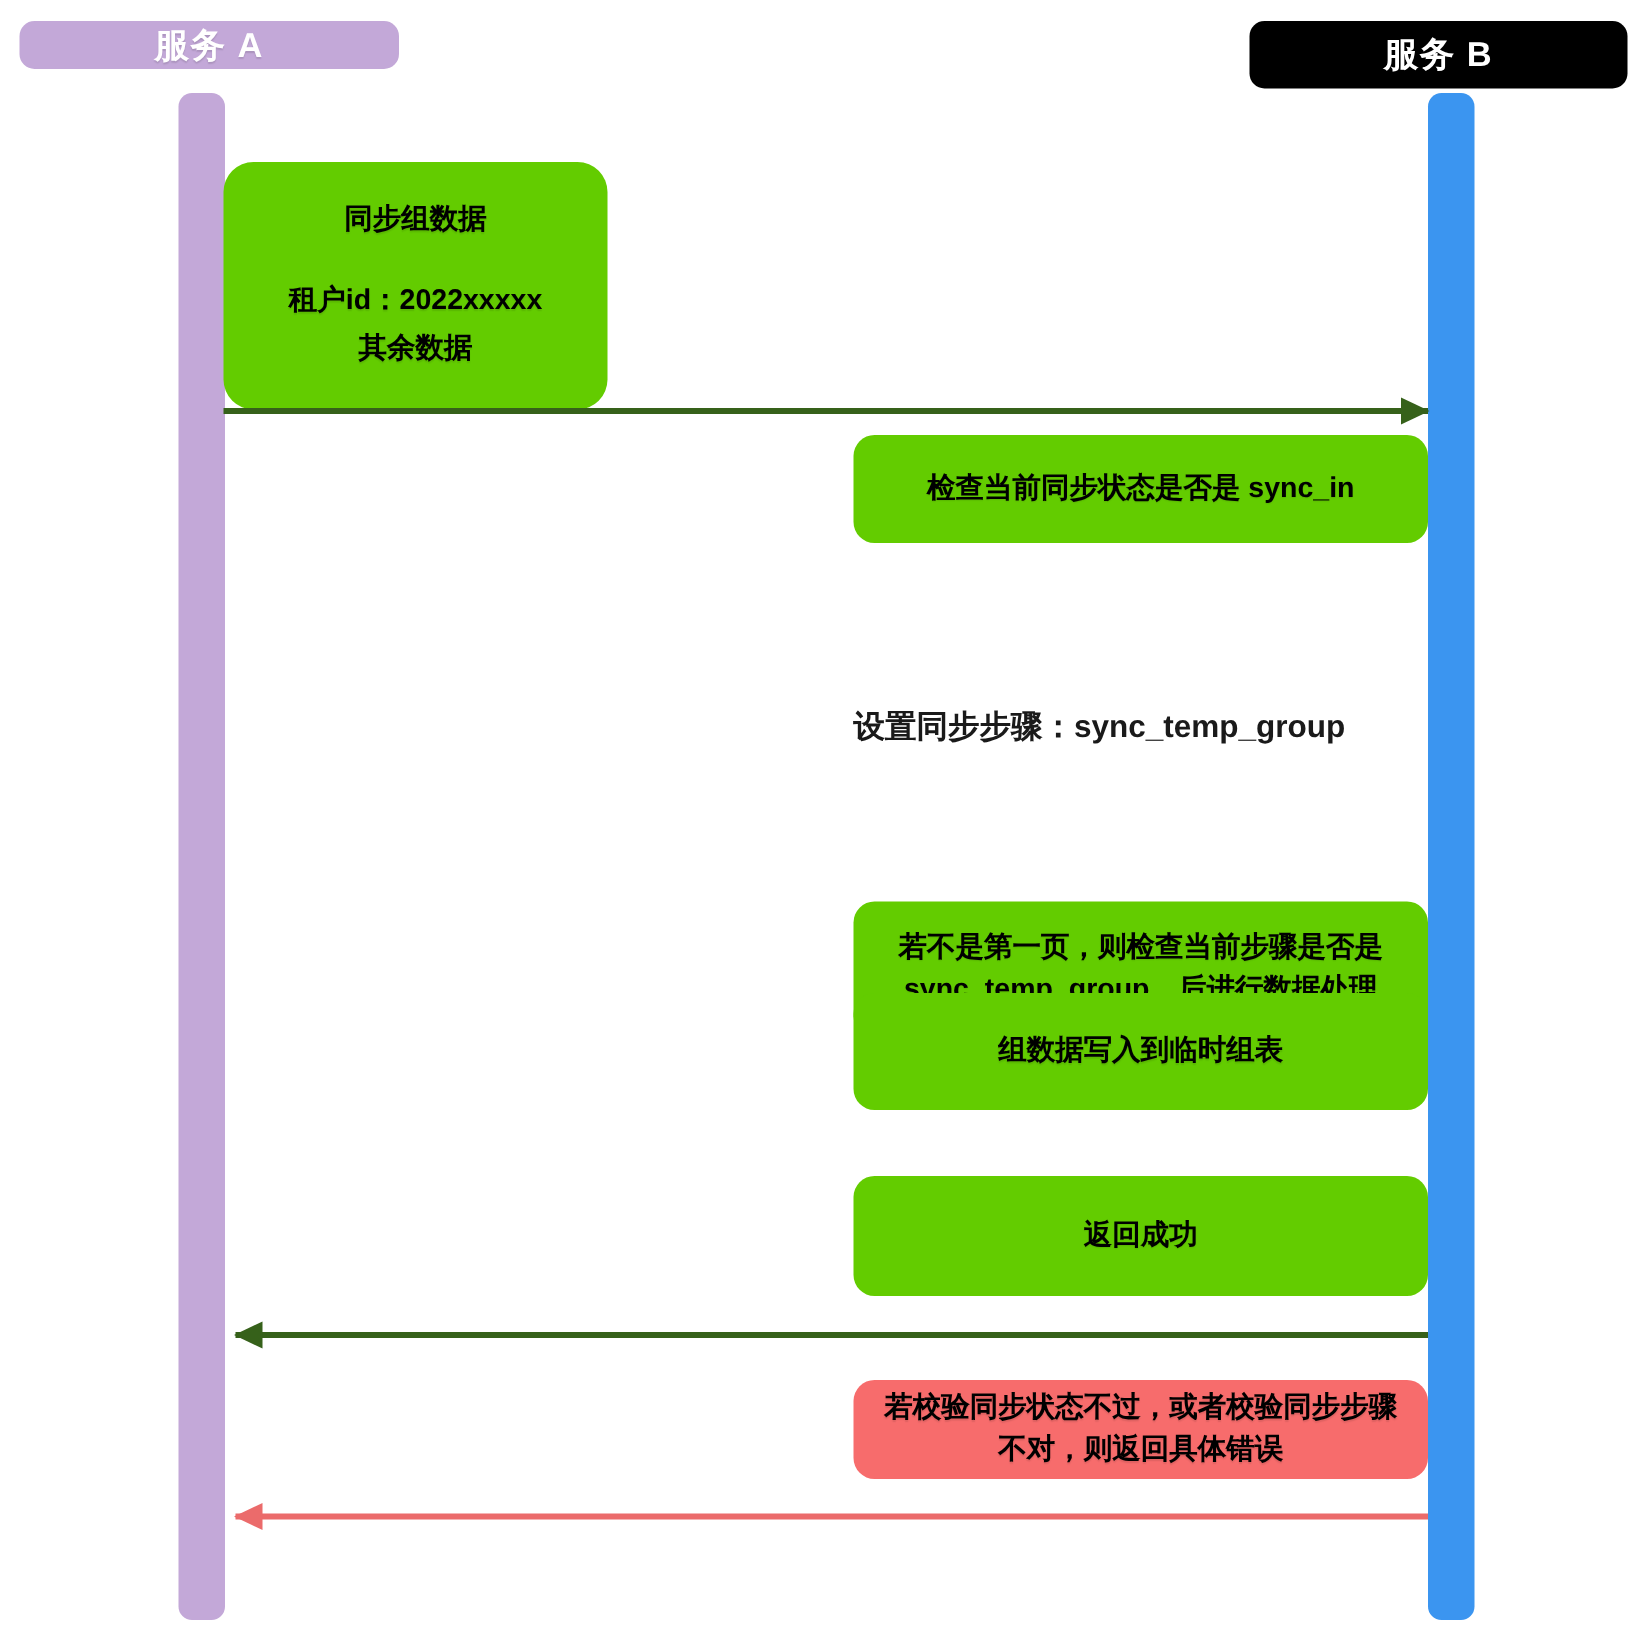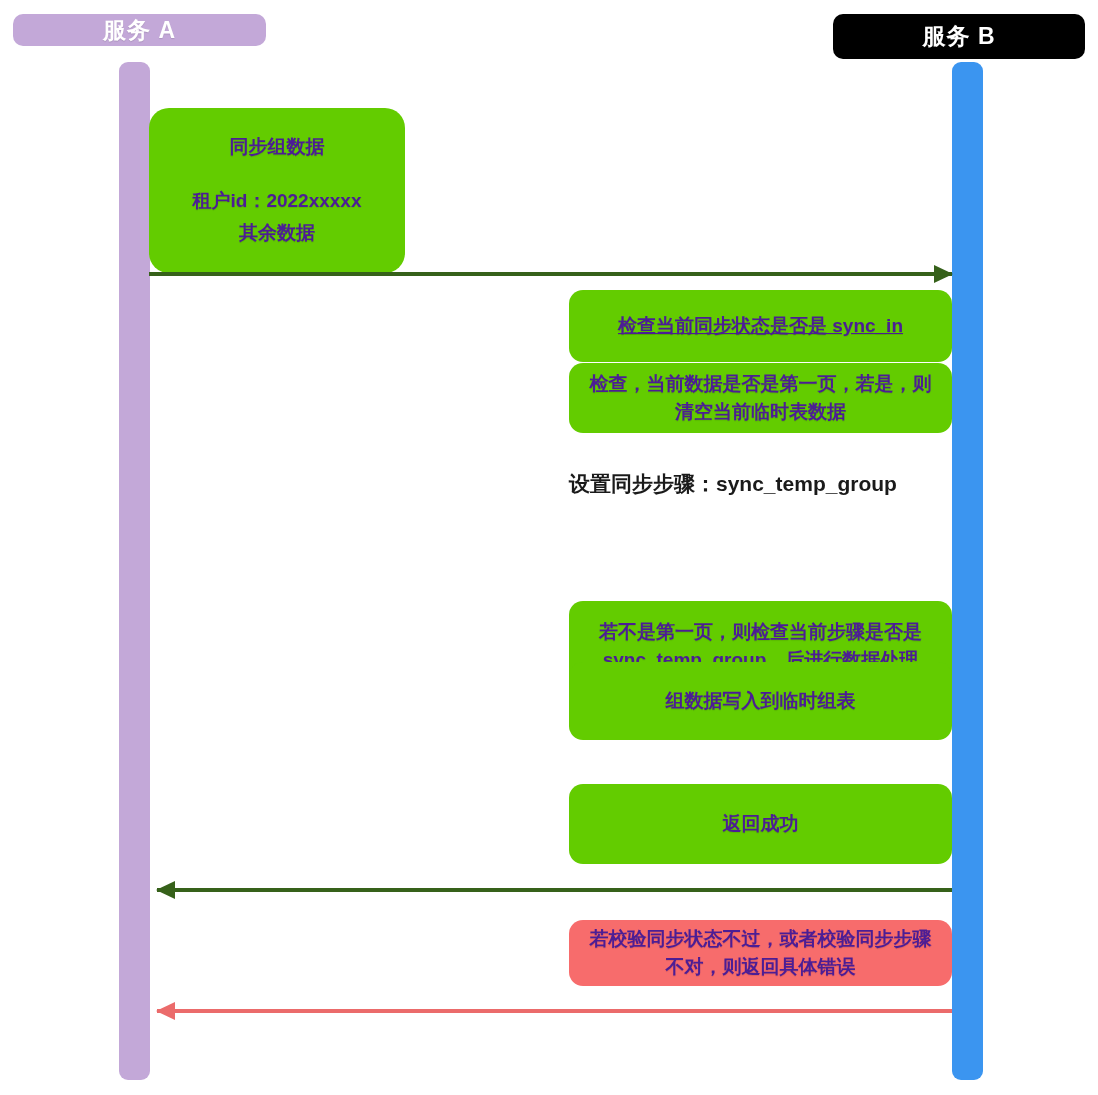--- a/index.html
+++ b/index.html
@@ -69,21 +69,21 @@
 
   
   .note {
     position: absolute;
     box-sizing: border-box;
     border-radius: 14px;
     display: flex;
     align-items: center;
     justify-content: center;
     text-align: center;
-    color: #4c1d95;
+    color: #000000;
     font-weight: bold;
     font-size: 19px;
     line-height: 1.45;
     padding: 6px 12px;
     text-shadow: 0 1px 1px rgba(0,0,0,0.10);
   }
   .note.green  { background: #63cc00; }
   .note.red    { background: #f76c6c; }
 
   .note-request {
@@ -165,23 +165,22 @@
     <span class="line-main">同步组数据</span>
     <span class="line-sub">租户id：2022xxxxx</span>
     <span class="line-sub" style="margin-top:-22px;">其余数据</span>
   </div>
 
   <div class="arrow to-right green" style="left:149px; top:272px; width:803px;">
     <span class="shaft"></span>
     <span class="head"></span>
   </div>
 
-  <div class="note green note-r" style="top:290px; height:72px;text-decoration:underline;">检查当前同步状态是否是 sync_in</div>
-
-  <div class="note green note-r" style="top:363px; height:70px;">检查，当前数据是否是第一页，若是，则清空当前临时表数据</div>
+  <div class="note green note-r" style="top:290px; height:72px;">检查当前同步状态是否是 sync_in</div>
+
 
   <div class="plain-label" style="top:470px;">设置同步步骤：sync_temp_group</div>
 
 
   <div class="note green note-r" style="top:601px; height:90px;">若不是第一页，则检查当前步骤是否是 sync_temp_group，后进行数据处理</div>
 
   <div class="note green note-r" style="top:662px; height:78px;">组数据写入到临时组表</div>
 
   <div class="note green note-r" style="top:784px; height:80px;">返回成功</div>
 

